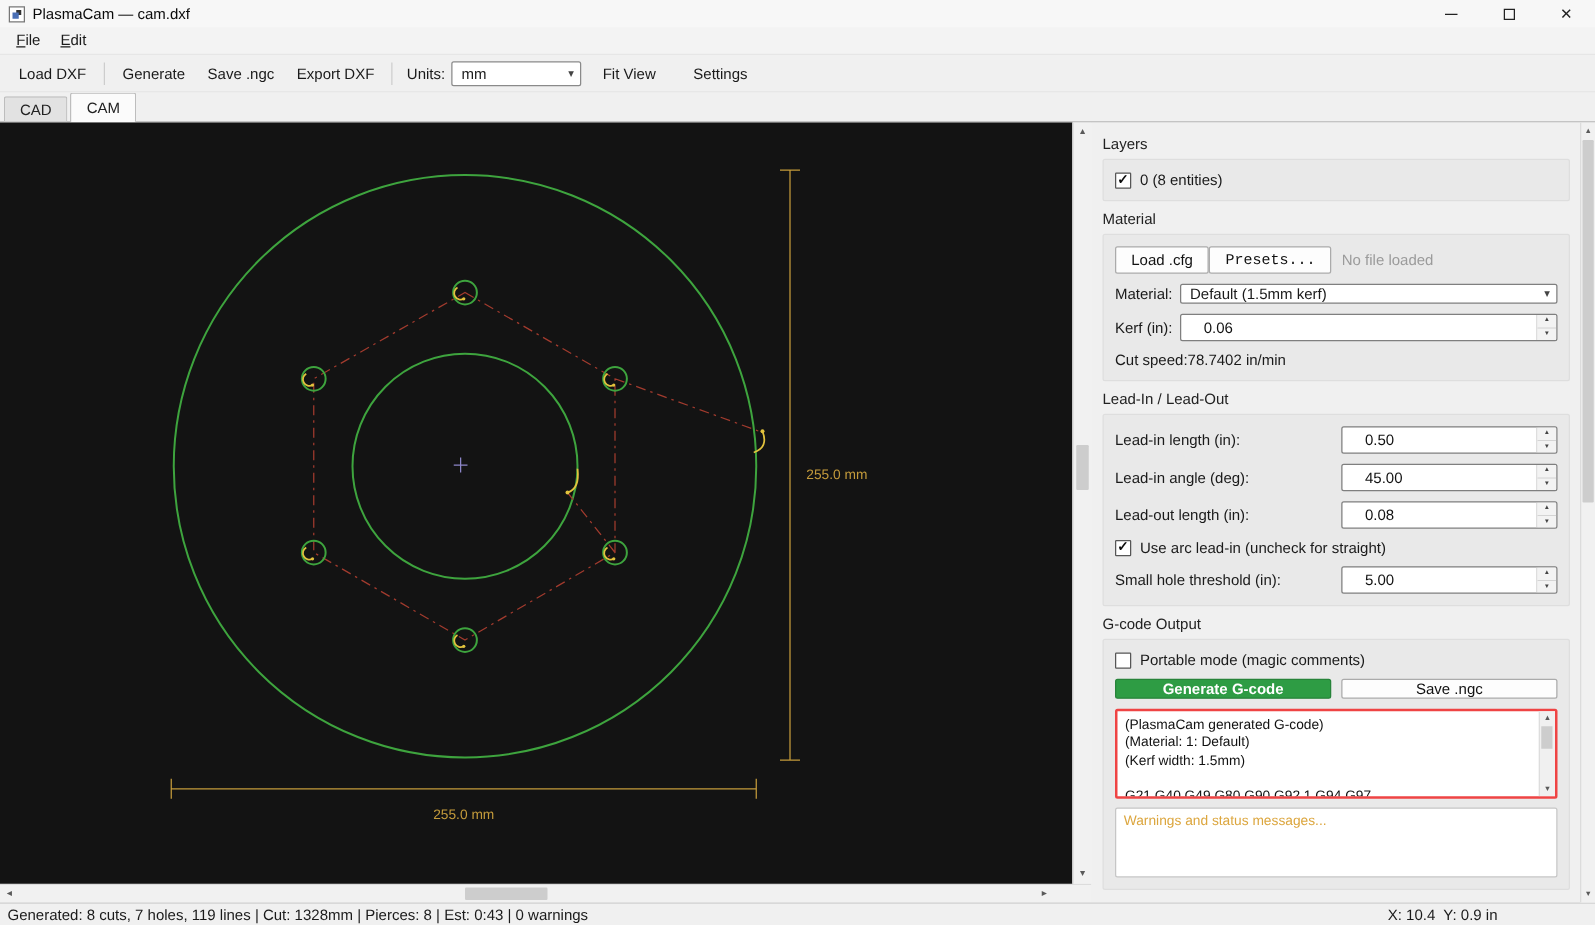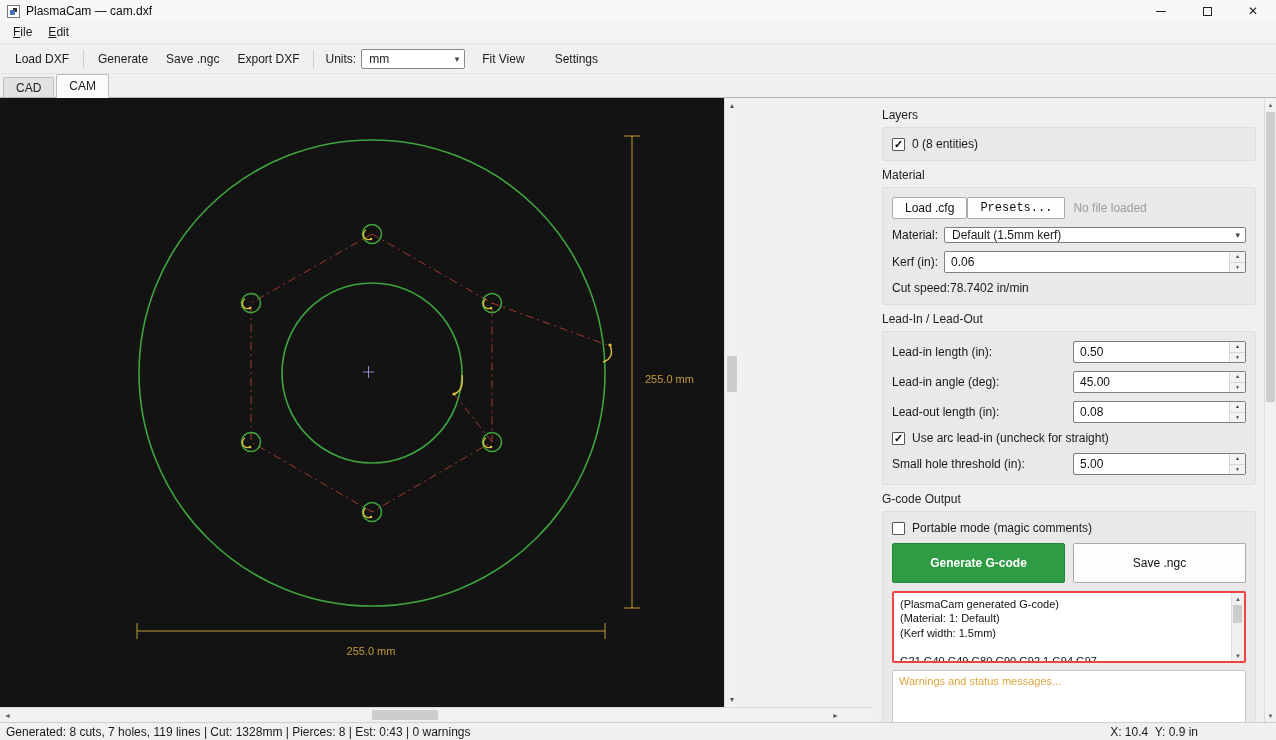--- a/index.html
+++ b/index.html
@@ -35,21 +35,21 @@
 
   
   .tabbar { height:24px; background:#f0f0f0; display:flex; align-items:flex-end; padding-left:3px; border-bottom:1px solid #b5b5b5; flex:0 0 auto; }
   .tab { height:20px; display:flex; align-items:center; padding:0 12px; border:1px solid #bdbdbd; border-bottom:none; border-radius:2px 2px 0 0; background:#e2e2e2; margin-right:2px; color:#222; }
   .tab.active { height:24px; background:#fbfbfb; margin-bottom:-1px; border-bottom:1px solid #fbfbfb; }
 
   
   .main { flex:1; display:flex; min-height:0; }
   .canvas-col { width:873px; display:flex; flex-direction:column; flex:0 0 auto; }
   .canvas-row { flex:1; display:flex; min-height:0; }
-  .canvas { width:724px; background:#131313; position:relative; overflow:hidden; }
+  .canvas { width:858px; background:#131313; position:relative; overflow:hidden; }
   .canvas svg { position:absolute; inset:0; }
   .scroll-v { width:15px; background:#f1f1f1; border-left:1px solid #dcdcdc; position:relative; display:flex; flex-direction:column; justify-content:space-between; }
   .sb-btn { height:15px; width:100%; display:flex; align-items:center; justify-content:center; color:#5a5a5a; font-size:7px; line-height:1; flex:0 0 auto; }
   .sb-btn-h { width:15px; height:100%; display:flex; align-items:center; justify-content:center; color:#5a5a5a; font-size:7px; line-height:1; flex:0 0 auto; }
   .arr-up::before{content:"▲";} .arr-down::before{content:"▼";}
   .arr-left::before{content:"◄";} .arr-right::before{content:"►";}
   .v-thumb { position:absolute; left:2px; right:2px; background:#cdcdcd; border-radius:1px; }
   .h-thumb { position:absolute; top:2px; bottom:2px; background:#cdcdcd; border-radius:1px; }
   .hscroll-row { height:15px; display:flex; background:#f1f1f1; border-top:1px solid #dcdcdc; flex:0 0 auto; }
   .scroll-h { width:843px; position:relative; display:flex; justify-content:space-between; }
@@ -71,28 +71,28 @@
   .row:last-child { margin-bottom:0; }
   .lbl-fixed { width:52px; flex:0 0 auto; }
   .lbl-flex { flex:1; }
   .cb { width:13px; height:13px; background:#fff; border:1px solid #565656; border-radius:1px; display:inline-flex; align-items:center; justify-content:center; font-size:11px; font-weight:bold; color:#0a0a0a; flex:0 0 auto; margin-right:7px; line-height:1; }
   .btn { height:22px; background:#fdfdfd; border:1px solid #ababab; border-radius:2px; display:inline-flex; align-items:center; justify-content:center; padding:0 12px; color:#111; white-space:nowrap; }
   .btn-green { background:#2e9c44; border-color:#27833a; color:#fff; font-weight:bold; }
   .muted { color:#9b9b9b; }
   .combo { flex:1; height:16px; background:#ffffff; border:1px solid #7f7f7f; border-radius:2px; display:flex; align-items:flex-end; padding:0 22px 0 7px; position:relative; }
   .spin { height:22px; background:#fff; border:1px solid #7f7f7f; border-radius:2px; display:flex; position:relative; overflow:hidden; }
   .spin.flex1 { flex:1; }
-  .spin input { border:none; outline:none; flex:1; min-width:0; font:12px "Liberation Sans",sans-serif; padding:0 6px; background:transparent; color:#111; }
+  .spin input { border:none; outline:none; flex:1; min-width:0; font:12px "Liberation Sans",sans-serif; padding:0 18px; background:transparent; color:#111; }
   .spin-btns { width:16px; display:flex; flex-direction:column; border-left:1px solid #d4d4d4; flex:0 0 auto; }
   .spin-up, .spin-down { flex:1; display:flex; align-items:center; justify-content:center; background:#f3f3f3; color:#444; font-size:5px; line-height:1; }
   .spin-up::before{content:"▲";} .spin-down::before{content:"▼";}
   .spin-up { border-bottom:1px solid #d4d4d4; }
   .spin-fixed { width:173px; flex:0 0 auto; }
   .gc-btn-row { display:flex; gap:8px; margin-bottom:8px; }
-  .gc-btn-row .btn { flex:1; height:40px; }
+  .gc-btn-row .btn { flex:1; height:16px; }
   .gcode-box { background:#fff; border:2px solid #ef4444; border-radius:2px; height:72px; position:relative; padding:4px 18px 4px 6px; overflow:hidden; margin-bottom:7px; }
   .gcode-text { font-size:11px; line-height:1.3; white-space:pre-wrap; color:#111; }
   .mini-scroll { position:absolute; top:0; right:0; bottom:0; width:13px; background:#f0f0f0; border-left:1px solid #ddd; display:flex; flex-direction:column; justify-content:space-between; }
   .mini-scroll .sb-btn { height:11px; font-size:6px; }
   .mini-thumb { position:absolute; top:12px; right:2px; width:9px; height:18px; background:#cdcdcd; }
   .warn-box { background:#fff; border:1px solid #c6c6c6; border-radius:2px; height:56px; padding:4px 6px; overflow:hidden; }
   .warn-text { color:#dca63e; font-size:11px; }
 
   .panel-scrollbar { width:12px; background:#f1f1f1; border-left:1px solid #dcdcdc; position:relative; display:flex; flex-direction:column; justify-content:space-between; flex:0 0 auto; }
   .panel-scrollbar .sb-btn { height:13px; font-size:6px; }

